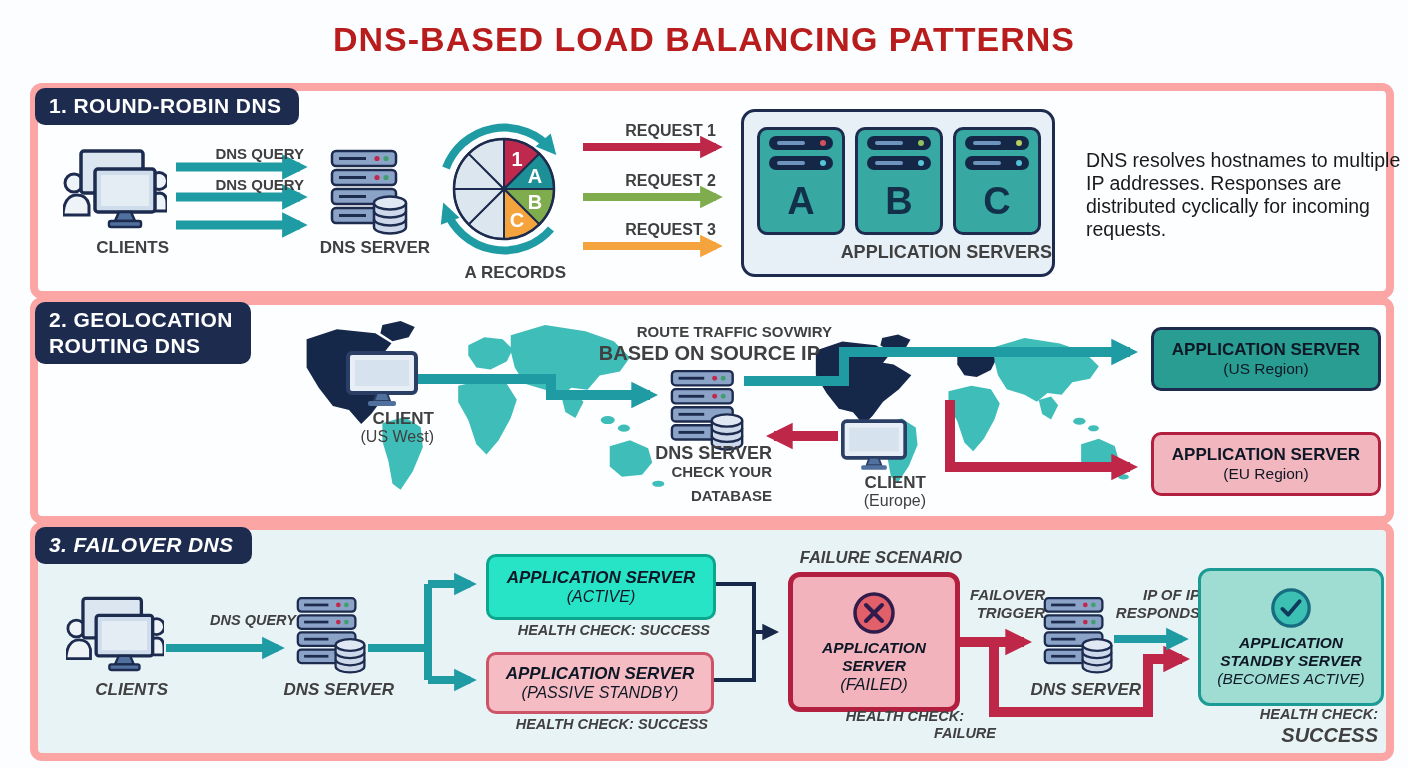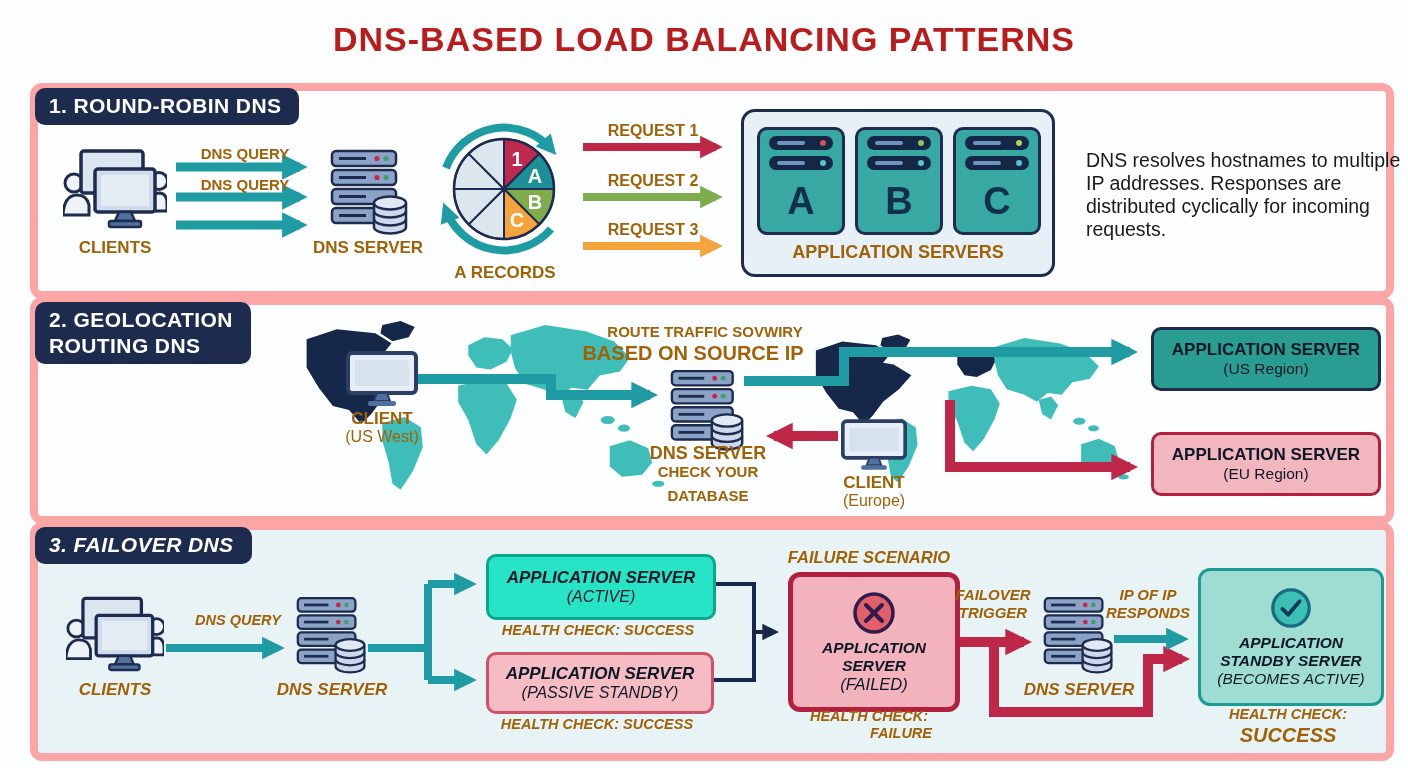--- a/index.html
+++ b/index.html
@@ -15,21 +15,21 @@
   }
   .panel{
     position:absolute;left:30px;width:1348px;
     border:8px solid #fca5a5;border-radius:12px;background:#fdfeff;
   }
   .tab{
     position:absolute;left:-3px;top:-3px;background:#1d2b4f;color:#ffffff;
     font-weight:700;font-size:21px;letter-spacing:.4px;border-radius:10px;
     padding:5px 18px 6px 14px;line-height:1.22;z-index:5;white-space:nowrap;
   }
-  .lbl{position:absolute;font-weight:700;text-align:center;line-height:1.2;color:#a16207;z-index:4;}
+  .lbl{position:absolute;font-weight:700;text-align:right;line-height:1.2;color:#404040;z-index:4;}
   .sub{font-weight:400;}
   .icon{position:absolute;z-index:3;}
   .arrows{position:absolute;left:0;top:0;z-index:2;pointer-events:none;}
   .box{
     position:absolute;border-radius:10px;text-align:center;z-index:4;
     display:flex;flex-direction:column;justify-content:center;align-items:center;
   }
   .box .t1{font-weight:700;font-size:17px;}
   .box .t2{font-weight:400;font-size:15.5px;text-align:center;}
   .appbox{

